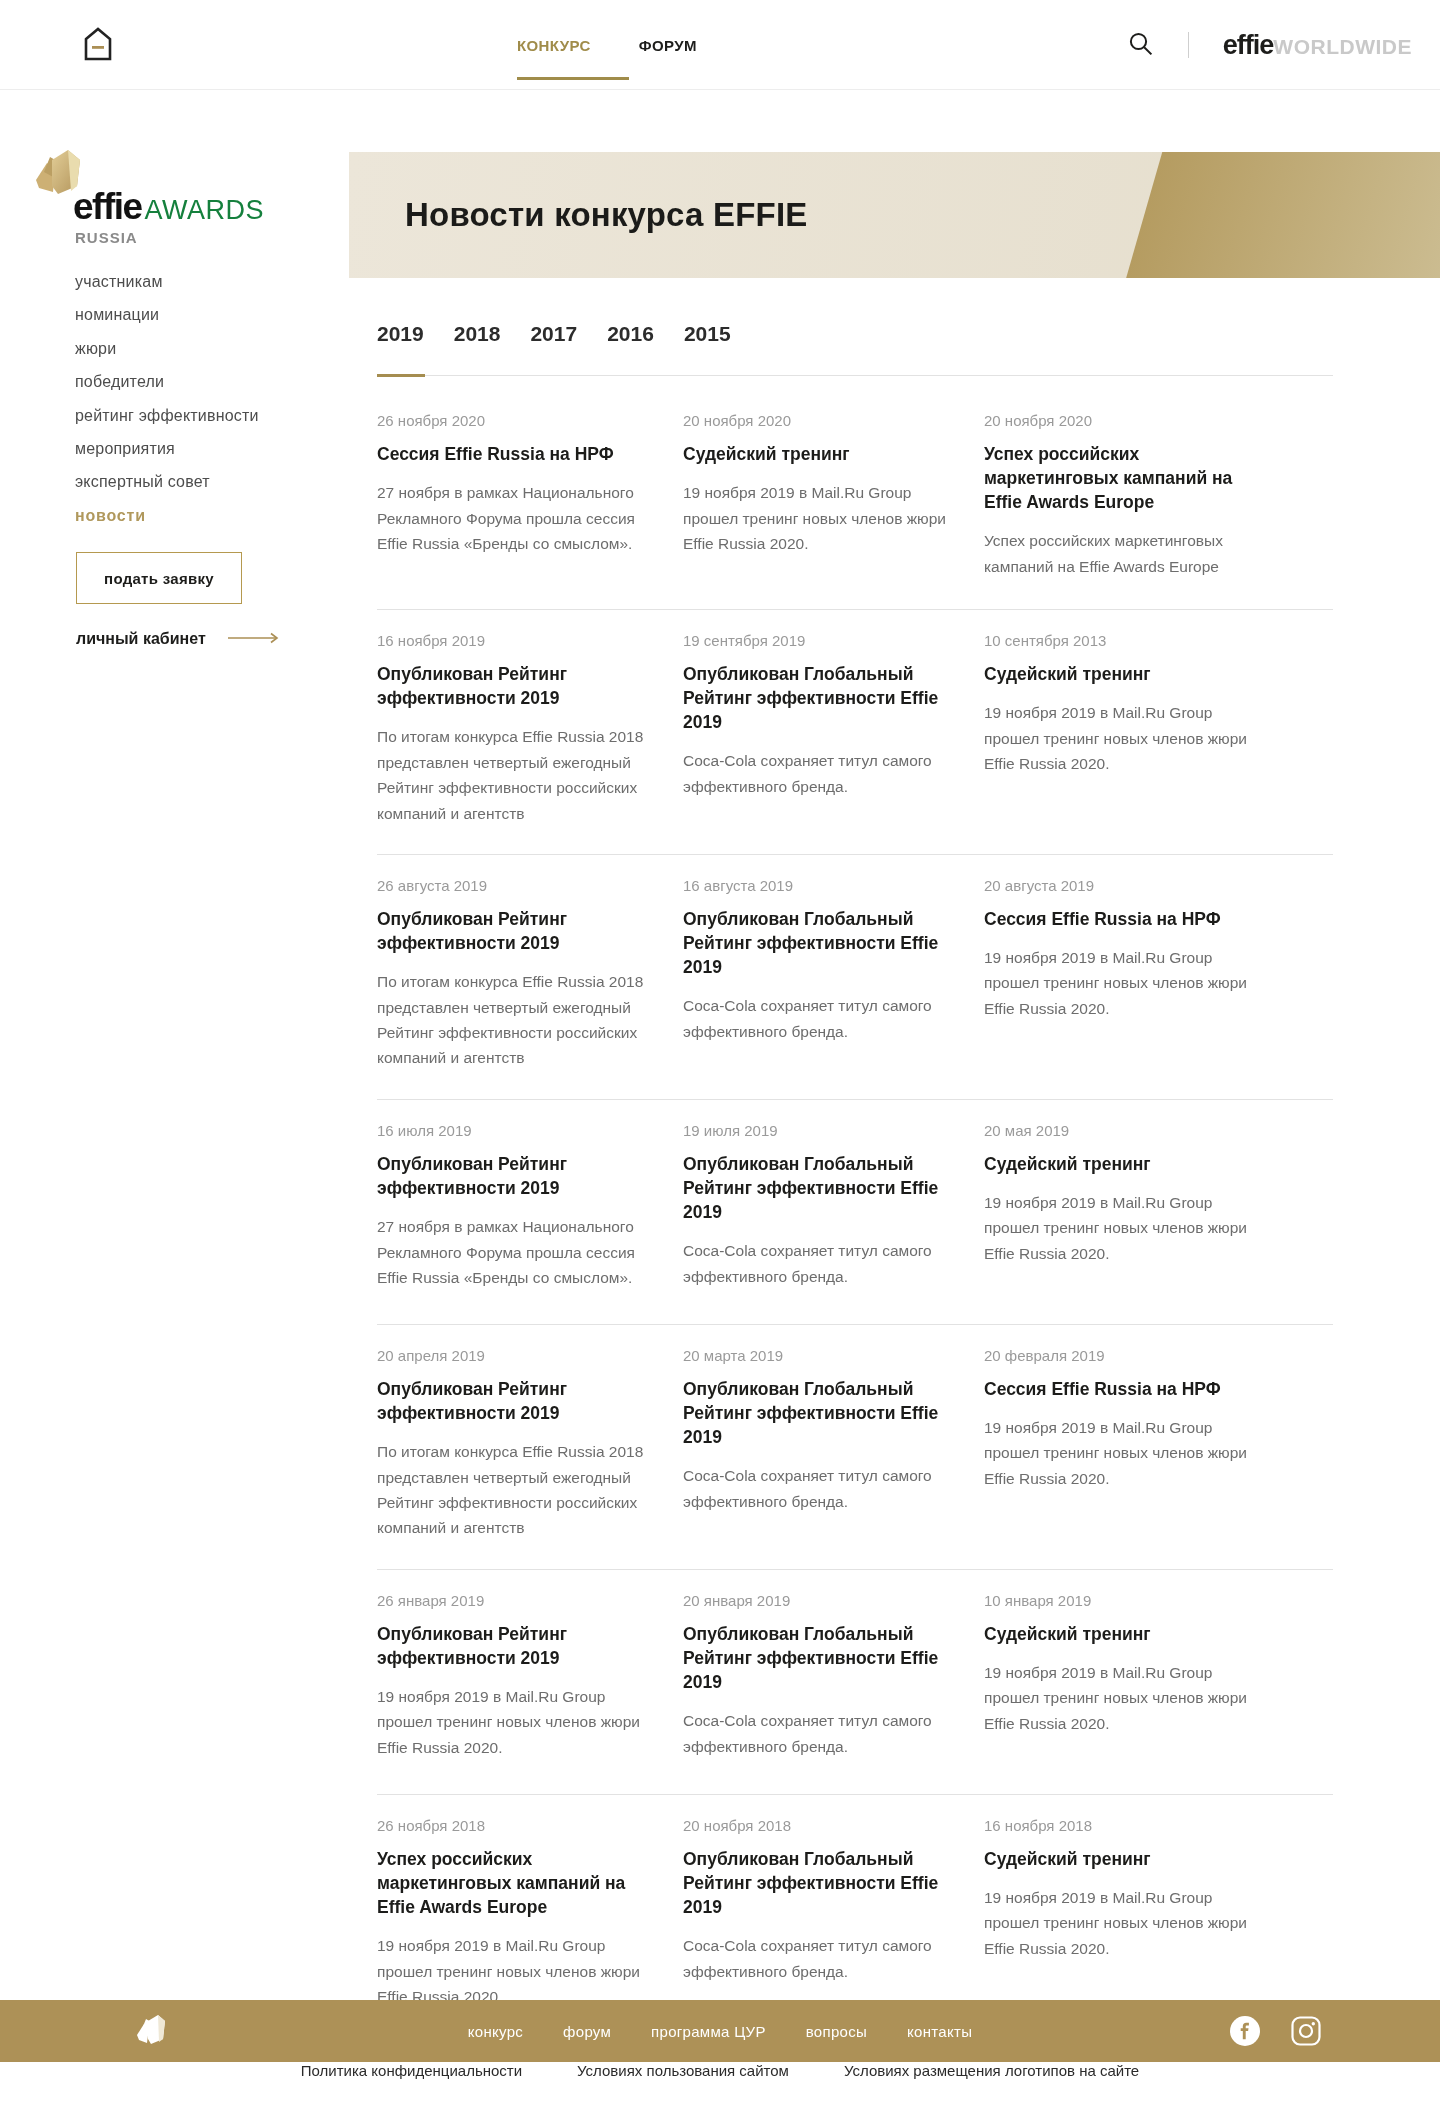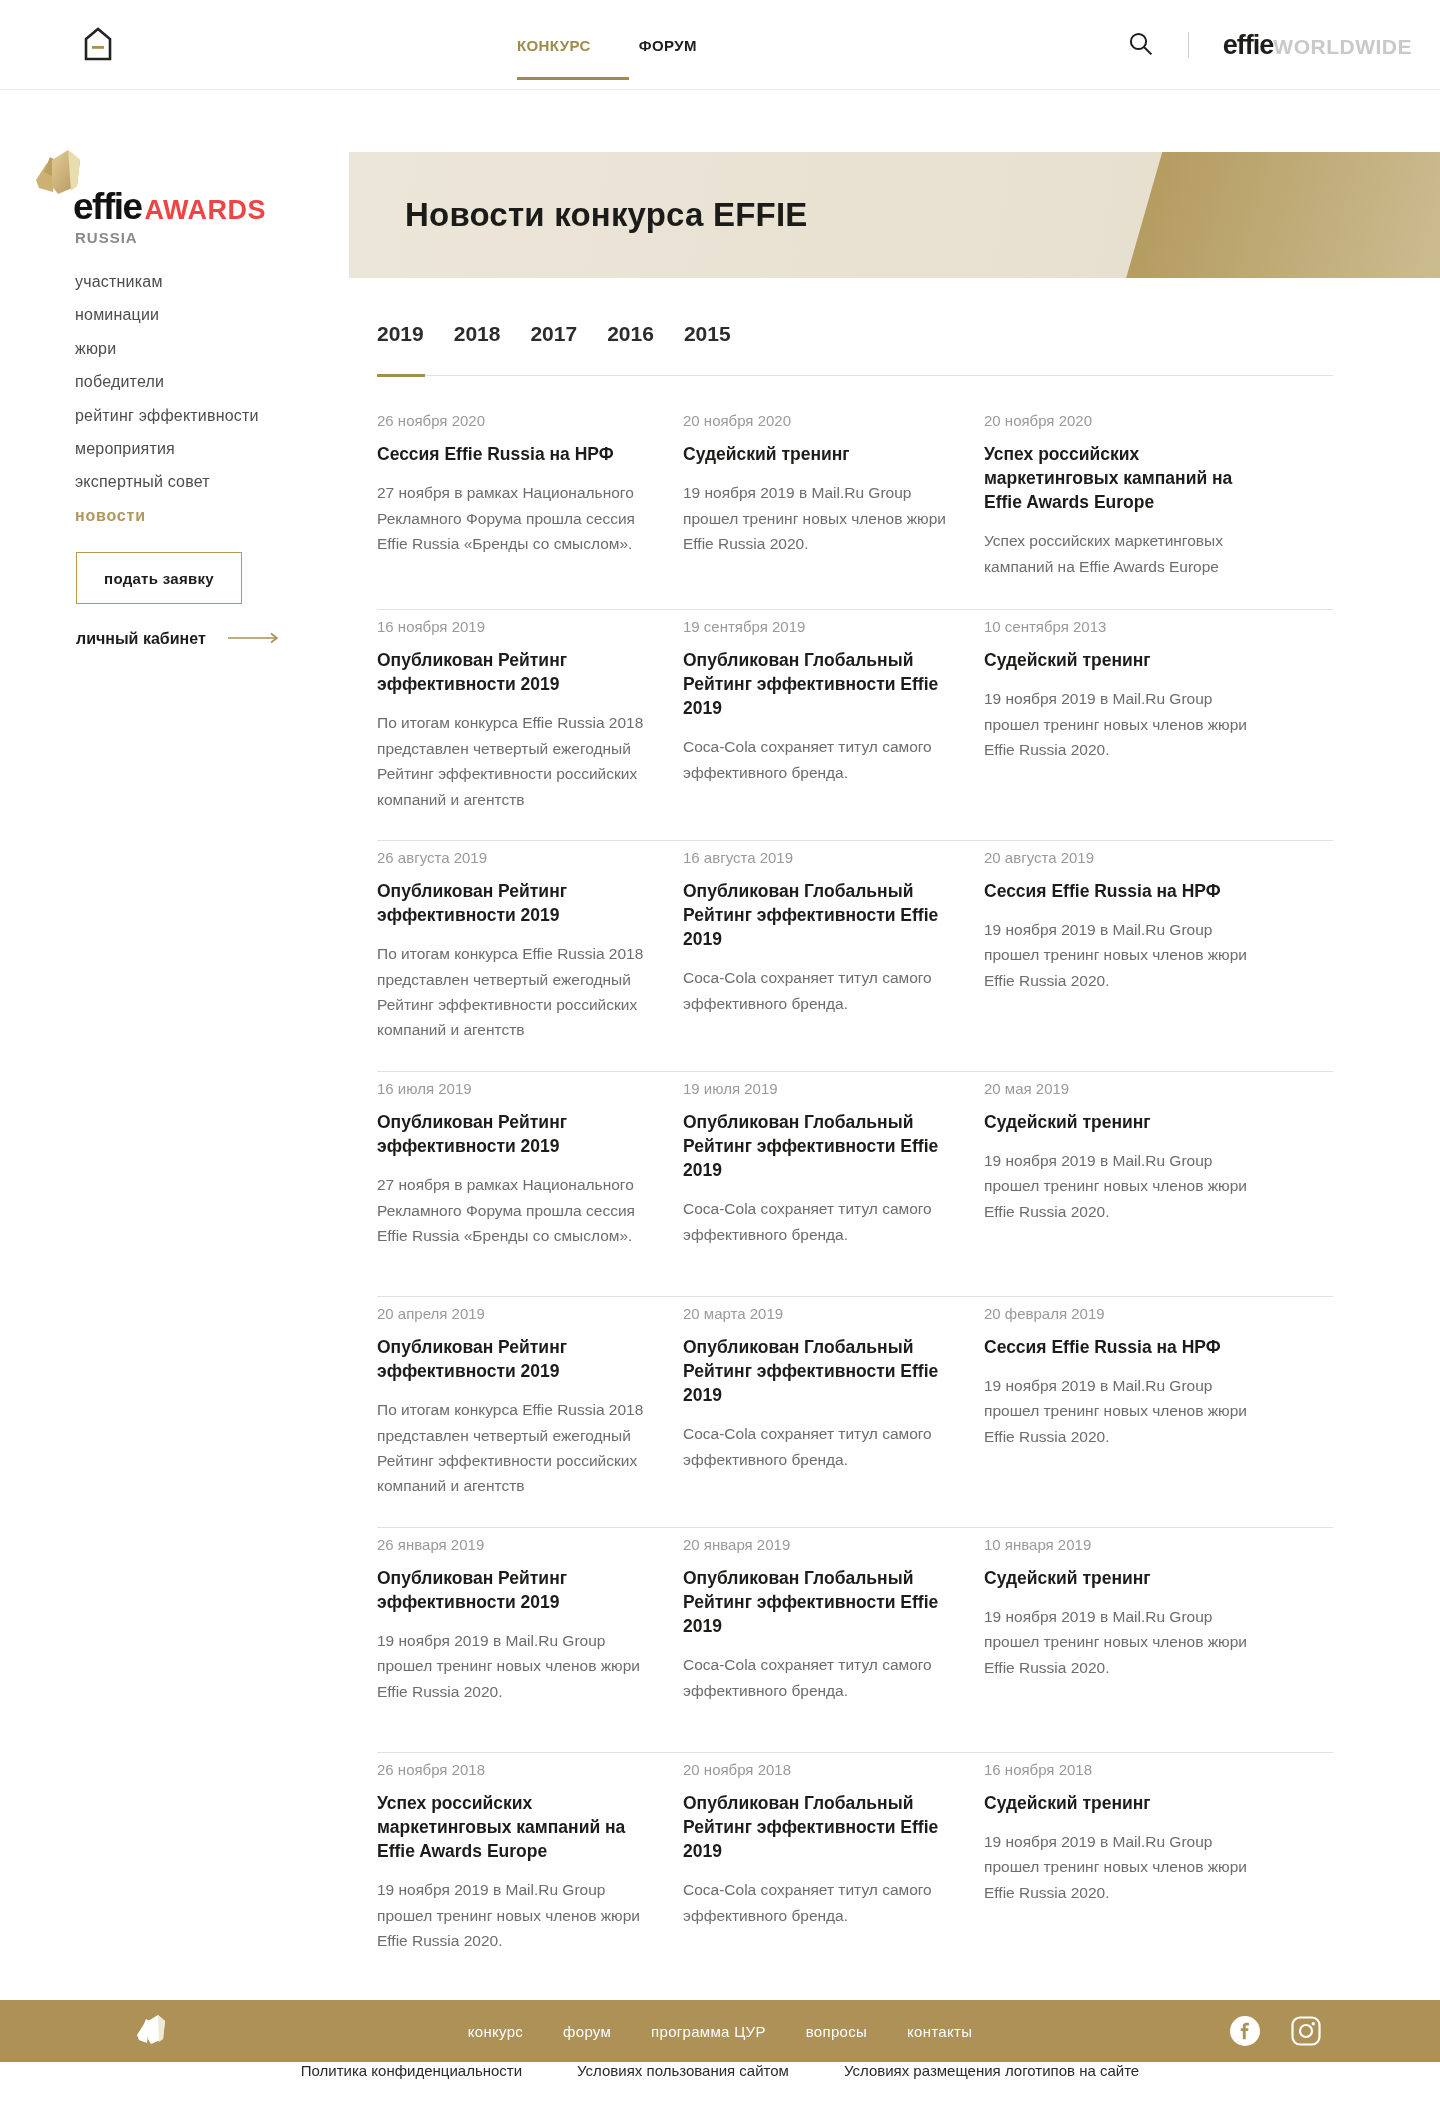--- a/index.html
+++ b/index.html
@@ -20,42 +20,42 @@
   .brand { display:flex; align-items:baseline; cursor:pointer; text-decoration:none; }
   .brand .b1 { font-size:27px; font-weight:800; letter-spacing:-1px; color:#1d1d1b; }
   .brand .b2 { font-size:21px; font-weight:800; letter-spacing:.5px; color:#c9c9c9; }
 
   
   .sidebar { position:absolute; left:0; top:90px; width:349px; }
   .logo { position:relative; height:160px; cursor:pointer; }
   .logo svg.trophy { position:absolute; left:30px; top:58px; }
   .logo-row { position:absolute; left:73px; top:96px; display:flex; align-items:baseline; }
   .l-effie { font-size:37px; font-weight:800; letter-spacing:-1.5px; color:#121212; }
-  .l-awards { font-size:27px; font-weight:700; letter-spacing:.5px; color:#ef4444; margin-left:3px; }
+  .l-awards { font-size:27px; font-weight:400; letter-spacing:.5px; color:#15803d; margin-left:3px; }
   .l-russia { position:absolute; left:75px; top:139px; font-size:15px; font-weight:800; letter-spacing:1px; color:#8a8a8a; }
   .smenu { position:absolute; left:75px; top:183px; display:flex; flex-direction:column; }
   .smenu-item { height:33.4px; font-size:16px; color:#4d4d4d; letter-spacing:.2px; text-decoration:none; cursor:pointer; }
   .smenu-item.active { color:#b0985c; font-weight:600; letter-spacing:.8px; }
   .apply-btn { position:absolute; left:76px; top:462px; width:166px; height:52px; background:#fff; border:1px solid #b5994f; font-family:"Liberation Sans",sans-serif; font-size:15px; font-weight:700; letter-spacing:.3px; color:#1d1d1b; cursor:pointer; }
   .account { position:absolute; left:76px; top:540px; display:flex; align-items:center; gap:22px; cursor:pointer; }
   .account span { font-size:16px; font-weight:700; color:#1d1d1b; }
 
   
   .banner { position:absolute; left:349px; top:152px; width:1091px; height:126px; background:linear-gradient(100deg,#ece6d9 0%,#e6dfce 85%); overflow:hidden; }
   .banner-gold { position:absolute; left:815px; top:-6px; width:720px; height:140px; transform:skewX(-16deg); transform-origin:0 0; background:linear-gradient(to right,#b59c61 0%,#ccbd92 45%,#e2dac3 85%,#e6dfcc 100%); }
   .banner h1 { position:absolute; left:56px; top:0; height:126px; display:flex; align-items:center; font-size:33px; font-weight:800; letter-spacing:.2px; color:#1b1b19; }
 
   .tabs { position:absolute; left:377px; top:322px; display:flex; gap:30px; }
   .tab { font-size:21px; font-weight:800; color:#2c2c2c; text-decoration:none; cursor:pointer; }
   .tabline { position:absolute; left:377px; top:375px; width:956px; height:1px; background:#e2e2e2; }
   .tabline-active { position:absolute; left:0; top:-1px; width:48px; height:3px; background:#a58d50; }
 
   .news { position:absolute; left:377px; top:376px; width:956px; }
   .news-row { display:grid; grid-template-columns:273px 268px 317px; column-gap:33px; padding:36px 0 28px; min-height:233px; }
-  .news-row + .news-row { border-top:1px solid #e2e2e2; padding-top:8px; min-height:225px; }
+  .news-row + .news-row { border-top:1px solid #e2e2e2; padding-top:22px; min-height:225px; }
   .card { cursor:pointer; }
   .card-date { font-size:15px; color:#9a9a9a; }
   .card-title { margin-top:13px; font-size:17.5px; line-height:1.38; font-weight:700; color:#1c1c1a; max-width:260px; }
   .card-text { margin-top:14px; font-size:15.5px; line-height:1.64; color:#6d6d6d; max-width:274px; }
 
   
   .fbar { position:absolute; left:0; top:2000px; width:1440px; height:62px; background:#ad9157; }
   .f-logo { position:absolute; left:133px; top:13px; }
   .fnav { position:absolute; left:0; top:0; width:100%; height:62px; display:flex; justify-content:center; align-items:center; gap:40px; }
   .fnav-item { font-size:15px; color:#ffffff; letter-spacing:.3px; text-decoration:none; cursor:pointer; }

